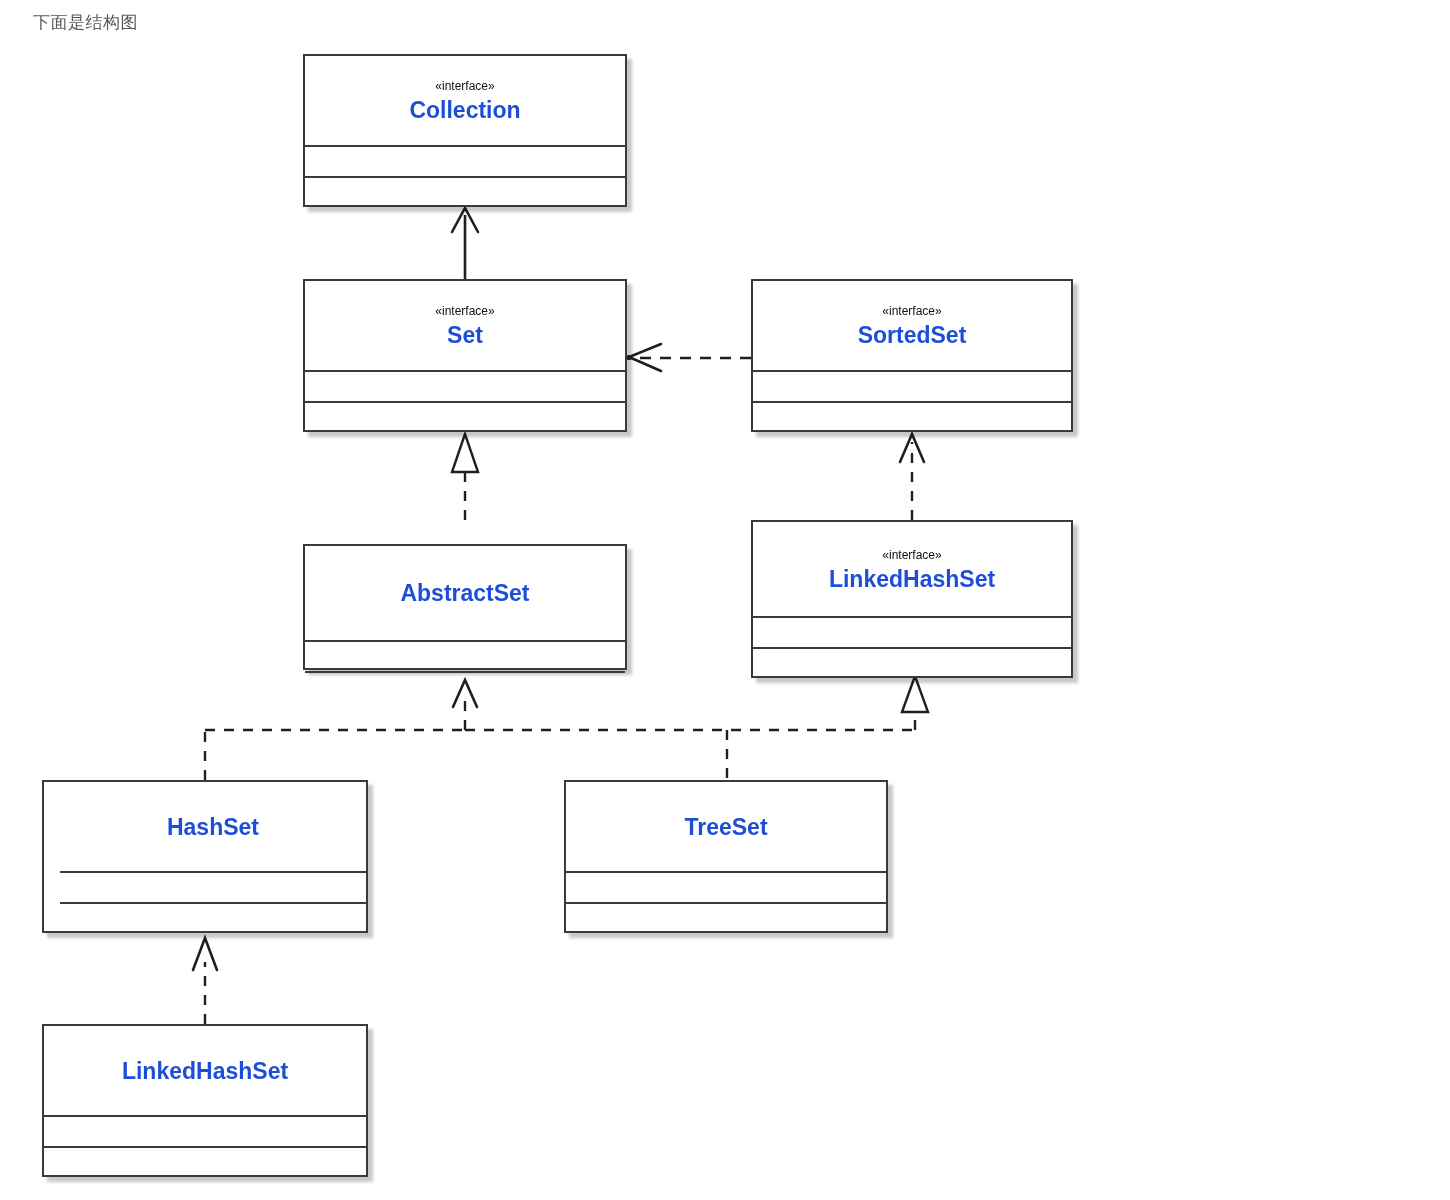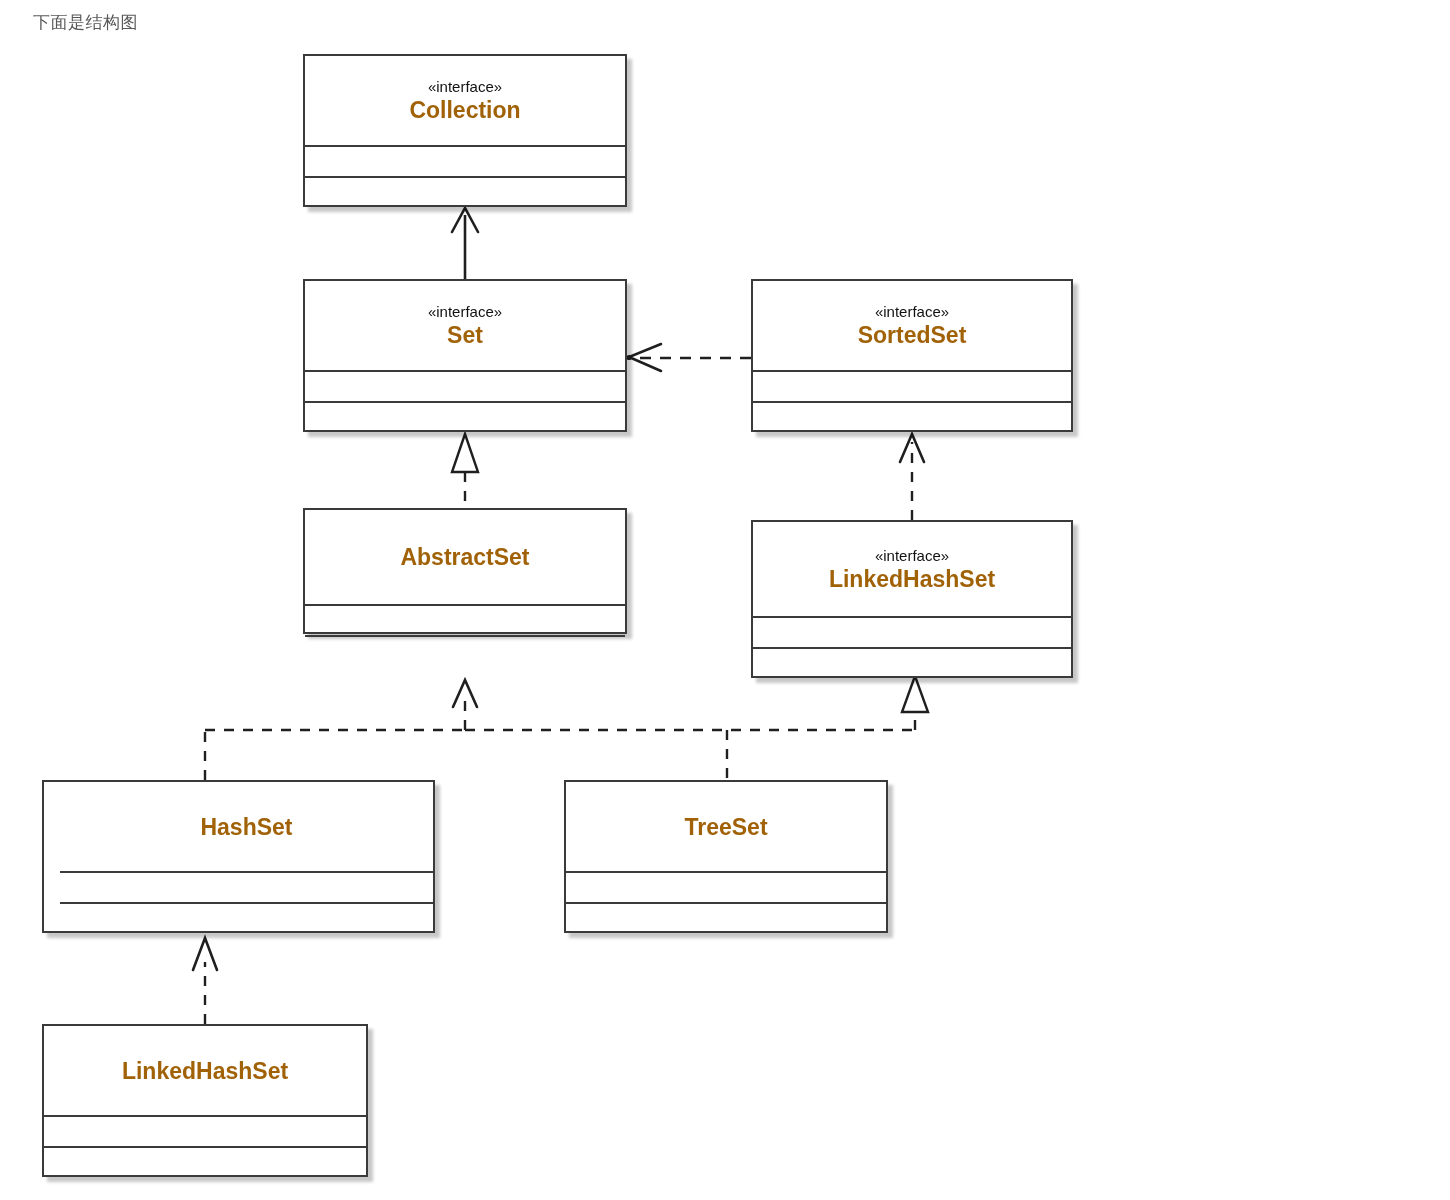--- a/index.html
+++ b/index.html
@@ -53,30 +53,30 @@
     box-sizing: border-box;
     border-bottom: 2px solid #3a3a3a;
     display: flex;
     flex-direction: column;
     align-items: center;
     justify-content: center;
     text-align: center;
     overflow: hidden;
   }
   .uml-stereotype {
-    font-size: 15px;
+    font-size: 12px;
     line-height: 19px;
     color: #111111;
     font-weight: normal;
     letter-spacing: 0px;
   }
   .uml-typename {
     font-size: 23px;
     line-height: 28px;
-    color: #a16207;
+    color: #1d4ed8;
     font-weight: bold;
     letter-spacing: 0px;
   }
   .uml-attr-cell {
     box-sizing: border-box;
     border-bottom: 2px solid #3a3a3a;
     height: 31px;
   }
   .uml-ops-cell {
     box-sizing: border-box;
@@ -165,38 +165,38 @@
 
   <div class="uml-box" style="left:751px; top:279px; width:322px; height:153px;">
     <div class="uml-name-cell" style="height:91px;">
       <div class="uml-stereotype">«interface»</div>
       <div class="uml-typename">SortedSet</div>
     </div>
     <div class="uml-attr-cell"></div>
     <div class="uml-ops-cell"></div>
   </div>
 
-  <div class="uml-box" style="left:303px; top:508px; width:324px; height:126px;">
+  <div class="uml-box" style="left:303px; top:544px; width:324px; height:126px;">
     <div class="uml-name-cell" style="height:96px;">
       <div class="uml-typename">AbstractSet</div>
     </div>
     <div class="uml-attr-cell"></div>
     <div class="uml-ops-cell"></div>
   </div>
 
   <div class="uml-box" style="left:751px; top:520px; width:322px; height:158px;">
     <div class="uml-name-cell" style="height:96px;">
       <div class="uml-stereotype">«interface»</div>
       <div class="uml-typename">LinkedHashSet</div>
     </div>
     <div class="uml-attr-cell"></div>
     <div class="uml-ops-cell"></div>
   </div>
 
-  <div class="uml-box" style="left:42px; top:780px; width:393px; height:153px;padding-left:16px;">
+  <div class="uml-box" style="left:42px; top:780px; width:326px; height:153px;padding-left:16px;">
     <div class="uml-name-cell" style="height:91px;">
       <div class="uml-typename">HashSet</div>
     </div>
     <div class="uml-attr-cell"></div>
     <div class="uml-ops-cell"></div>
   </div>
 
   <div class="uml-box" style="left:42px; top:1024px; width:326px; height:153px;">
     <div class="uml-name-cell" style="height:91px;">
       <div class="uml-typename">LinkedHashSet</div>

